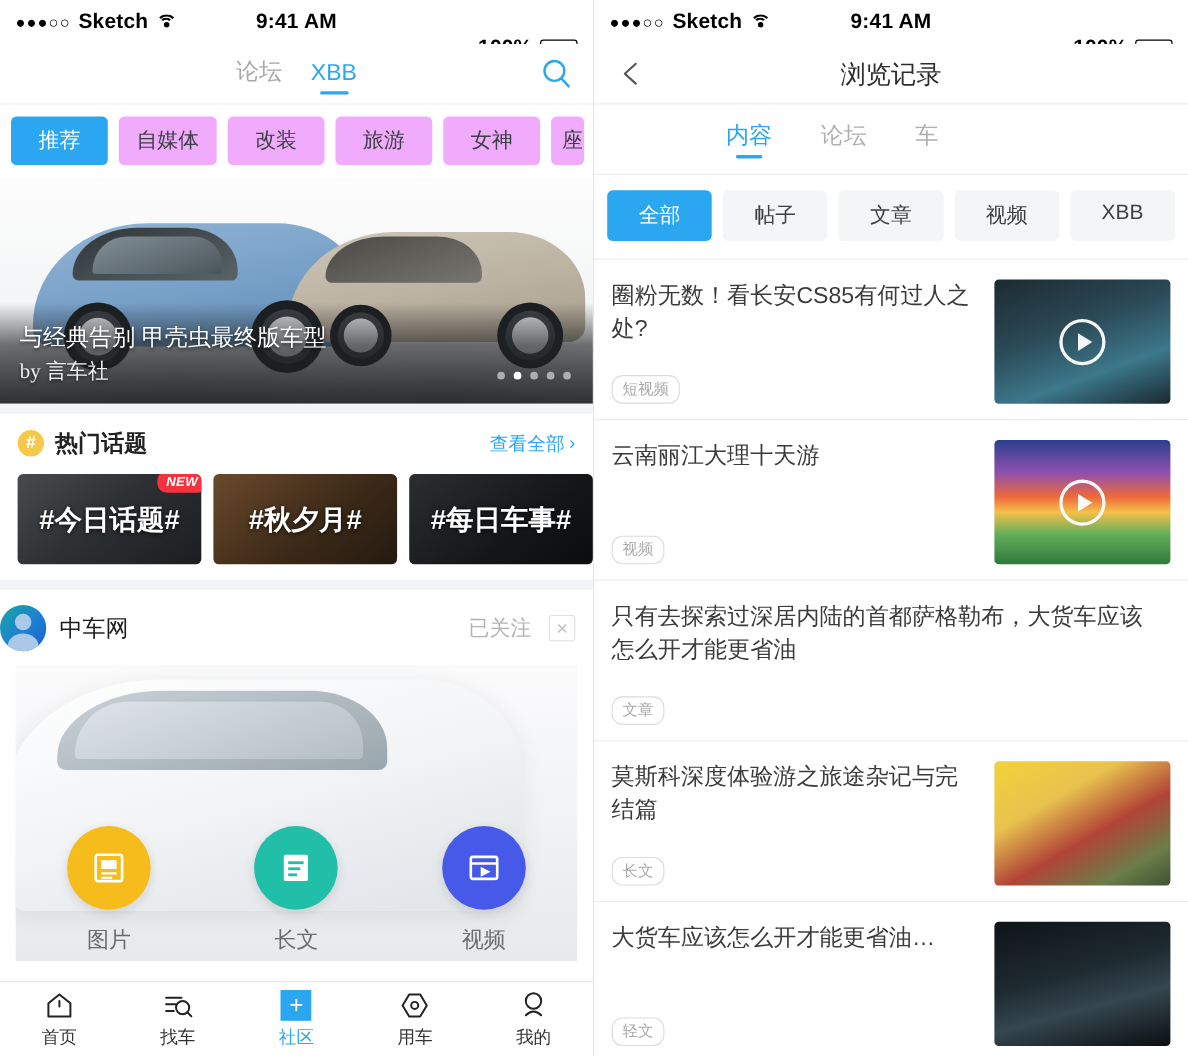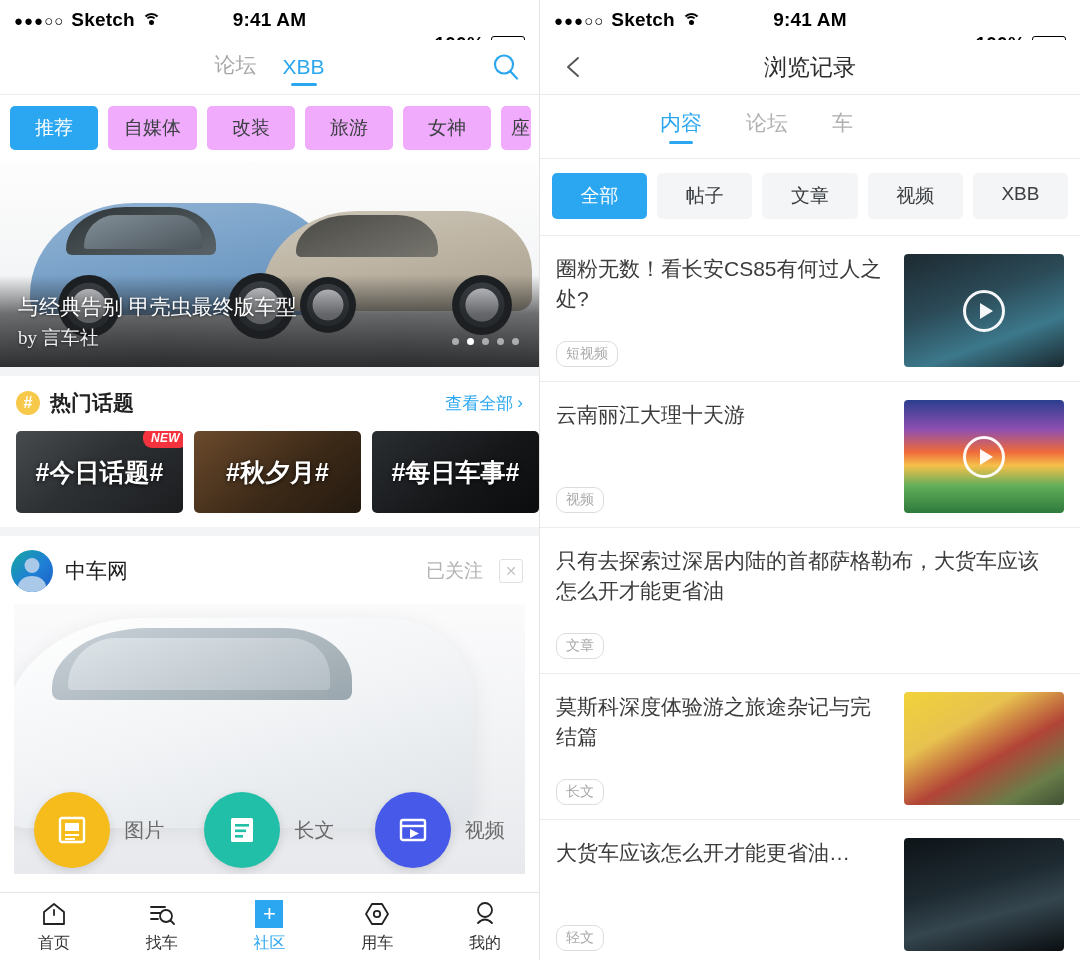--- a/index.html
+++ b/index.html
@@ -101,21 +101,21 @@
   .topic-card.c1 { background: linear-gradient(140deg,#474b4e 0%,#2e3134 45%,#1b1d1f 100%); }
   .topic-card.c2 { background: linear-gradient(140deg,#6b4a2c 0%,#3d2a18 55%,#241a10 100%); }
   .topic-card.c3 { background: linear-gradient(140deg,#2b2e31 0%,#141618 60%,#0b0c0d 100%); }
   .topic-card .tlabel { color: #fff; font-size: 25px; font-weight: bold; text-shadow: 0 1px 4px rgba(0,0,0,.8);
     white-space: nowrap; }
   .new-badge { position: absolute; top: -1px; right: -3px; background: #f5333f; color: #fff;
     font-size: 12px; font-style: italic; font-weight: bold; padding: 3px 8px; border-radius: 9px;
     transform: translate(2px,-2px); letter-spacing: .3px; }
 
   
-  .acct-row { display: flex; align-items: center; padding: 14px 16px 12px 11px; }
+  .acct-row { display: flex; align-items: center; padding: 14px 16px 12px 0; }
   .avatar { width: 42px; height: 42px; border-radius: 50%; overflow: hidden; position: relative;
     background: linear-gradient(135deg,#17a7a0 0%,#1f7fd6 55%,#1b5fc4 100%); }
   .avatar::before { content:""; position:absolute; left:50%; top:8px; transform:translateX(-50%);
     width:15px; height:15px; border-radius:50%; background:#aac9e8; }
   .avatar::after { content:""; position:absolute; left:50%; bottom:-6px; transform:translateX(-50%);
     width:28px; height:22px; border-radius:50% 50% 0 0; background:#aac9e8; }
   .acct-name { font-size: 21px; color: #1d1d1f; margin-left: 12px; }
   .acct-follow { margin-left: auto; font-size: 19px; color: #b3b3b3; }
   .acct-close { margin-left: 16px; width: 24px; height: 24px; border: 1px solid #e0e0e0; border-radius: 3px;
     color: #c3c3c3; font-size: 14px; display: flex; align-items: center; justify-content: center; }
@@ -124,21 +124,21 @@
       linear-gradient(180deg,#fbfbfc 0%,#f2f3f5 48%,#e7e9ec 100%); }
   .suv { position: absolute; left: -10px; top: 14px; width: 470px; height: 210px;
     background: linear-gradient(165deg,#ffffff 0%,#f2f4f6 48%,#dfe3e7 100%);
     border-radius: 140px 90px 22px 22px / 110px 80px 20px 20px; box-shadow: 0 4px 22px rgba(0,0,0,.07); }
   .suv::before { content:""; position:absolute; left:48px; top:10px; width:300px; height:72px;
     background: linear-gradient(160deg,#c9d2d8,#9aa6ad); border-radius: 96px 70px 8px 8px / 60px 52px 8px 8px; }
   .suv::after { content:""; position:absolute; left:64px; top:20px; width:262px; height:52px;
     background: linear-gradient(160deg,#dfe5e9,#b4bec5); border-radius: 70px 56px 6px 6px; }
   .action-row { position: absolute; left: 0; right: 0; bottom: 6px; display: flex;
     justify-content: space-around; align-items: flex-end; }
-  .action { display: flex; flex-direction: row; align-items: center; gap: 14px; justify-content: flex-end; }
+  .action { display: flex; flex-direction: column; align-items: center; gap: 14px; justify-content: flex-end; }
   .action-circle { width: 76px; height: 76px; border-radius: 50%; display: flex; align-items: center;
     justify-content: center; box-shadow: 0 3px 10px rgba(0,0,0,.12); }
   .action-label { font-size: 20px; color: #6b6b6b; }
 
   
   .tabbar { position: absolute; left: 0; right: 0; bottom: 0; height: 68px; background: #fff;
     border-top: 1px solid #e6e6e6; display: flex; }
   .tabitem { flex: 1; display: flex; flex-direction: column; align-items: center; justify-content: center; gap: 5px; }
   .tabitem .tlab { font-size: 16px; color: #333; }
   .tabitem.active .tlab { color: #2ba6f0; }

